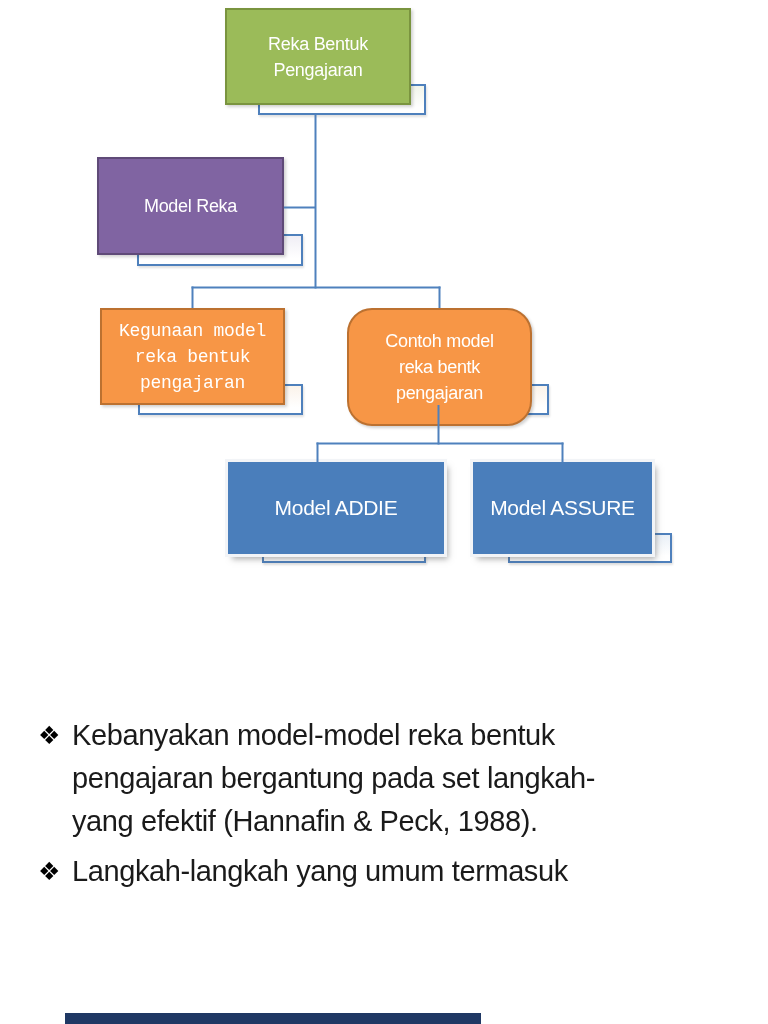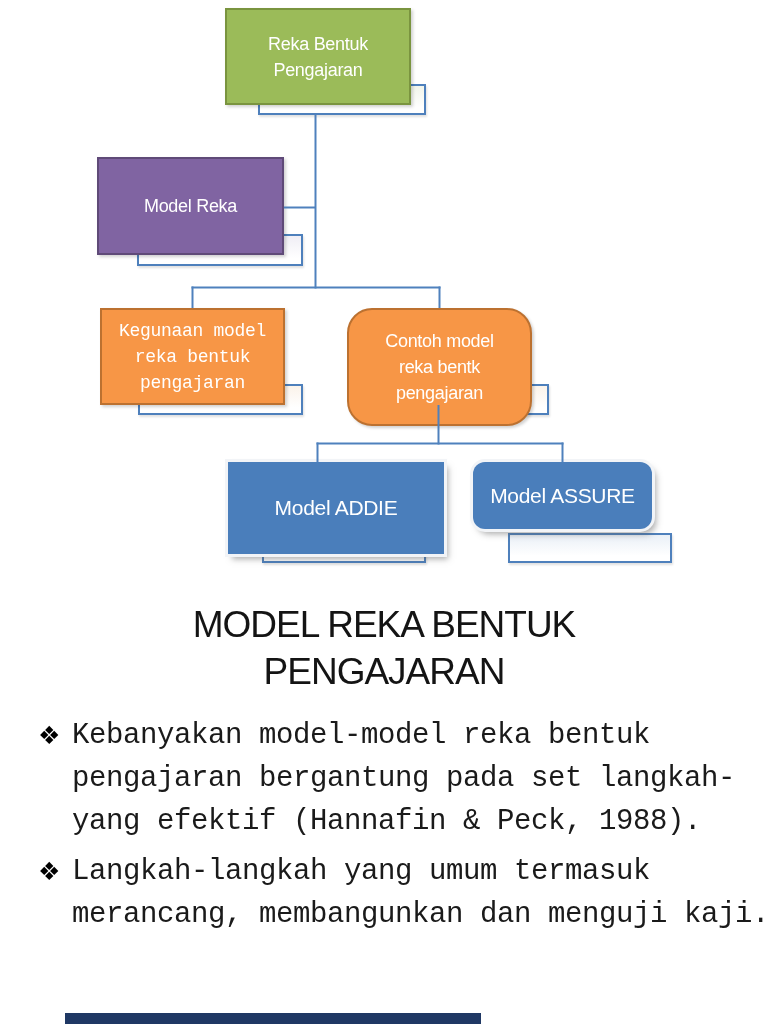--- a/index.html
+++ b/index.html
@@ -15,21 +15,21 @@
     text-align:center;color:#ffffff;border:2px solid transparent;box-sizing:border-box;
     font-size:18px;line-height:26px;letter-spacing:-0.3px;
     box-shadow:2px 2px 3px rgba(0,0,0,0.18);
   }
   .node .lines span{display:block;}
   .node.green {left:225px;top:8px;  width:186px;height:97px;}
   .node.purple{left:97px; top:157px;width:187px;height:98px;}
   .node.orange-l{left:100px;top:308px;width:185px;height:97px;font-family:Liberation Mono, monospace;}
   .node.orange-r{left:347px;top:308px;width:185px;height:118px;border-radius:25px;}
   .node.blue-l{left:228px;top:462px;width:216px;height:92px;}
-  .node.blue-r{left:473px;top:462px;width:179px;height:67px;border-radius:12px;}
+  .node.blue-r{left:473px;top:462px;width:179px;height:92px;}
   .node.blue-l,.node.blue-r{
     font-size:21px;border:none;
     box-shadow:0 0 0 3px #f2f4f7, 4px 5px 6px rgba(90,90,90,0.5);
   }
 
   
   .ph{
     position:absolute;box-sizing:border-box;border:2px solid #4E80BC;
     box-shadow:1px 2px 2px rgba(0,0,0,0.12);
   }
@@ -49,21 +49,21 @@
   }
   .slide-title span{display:block;}
 
   
   .bullets{position:absolute;left:38px;top:714px;width:700px;color:#1a1a1a;}
   .bullet{display:flex;align-items:flex-start;margin-bottom:7px;}
   .bullet .marker{
     flex:0 0 34px;font-size:25px;line-height:43px;color:#000;
     font-family:"DejaVu Sans",sans-serif;
   }
-  .bullet .b-lines{font-size:29px;line-height:43px;letter-spacing:-0.4px;font-family:Liberation Mono, monospace;}
+  .bullet .b-lines{font-size:29px;line-height:43px;letter-spacing:-0.4px;}
   .bullet .b-lines span{display:block;white-space:nowrap;}
 
   
   .footer-bar{position:absolute;left:65px;top:1013px;width:416px;height:11px;}
 </style>
 </head>
 <body>
 
 <div class="slide">
 
@@ -120,37 +120,32 @@
     <line class="conn" x1="284" y1="207.5" x2="315.5" y2="207.5" stroke="#4F81BD" stroke-width="2"></line>
     <line class="conn" x1="191.5" y1="287.5" x2="440.5" y2="287.5" stroke="#4F81BD" stroke-width="2"></line>
     <line class="conn" x1="192.5" y1="286.5" x2="192.5" y2="308" stroke="#4F81BD" stroke-width="2"></line>
     <line class="conn" x1="439.5" y1="286.5" x2="439.5" y2="308" stroke="#4F81BD" stroke-width="2"></line>
     <line class="conn" x1="438.5" y1="405" x2="438.5" y2="444.5" stroke="#4F81BD" stroke-width="2"></line>
     <line class="conn" x1="316.5" y1="443.5" x2="563.5" y2="443.5" stroke="#4F81BD" stroke-width="2"></line>
     <line class="conn" x1="317.5" y1="442.5" x2="317.5" y2="462" stroke="#4F81BD" stroke-width="2"></line>
     <line class="conn" x1="562.5" y1="442.5" x2="562.5" y2="462" stroke="#4F81BD" stroke-width="2"></line>
   </svg>
 
-  <div class="slide-title">
-    <span>MODEL REKA BENTUK</span>
-    <span>PENGAJARAN</span>
-  </div>
 
   <div class="bullets">
     <div class="bullet">
       <span class="marker">❖</span>
       <div class="b-lines">
         <span>Kebanyakan model-model reka bentuk</span>
         <span>pengajaran bergantung pada set langkah-</span>
         <span>yang efektif (Hannafin &amp; Peck, 1988).</span>
       </div>
     </div>
     <div class="bullet">
       <span class="marker">❖</span>
       <div class="b-lines">
         <span>Langkah-langkah yang umum termasuk</span>
-        <span>merancang, membangunkan dan menguji kaji.</span>
       </div>
     </div>
   </div>
 
   <div class="footer-bar" style="background-color: rgb(31, 56, 100);"></div>
 </div>
 
 </body></html>

